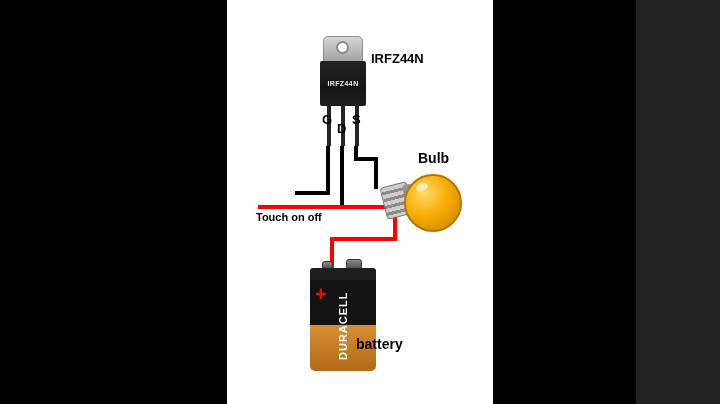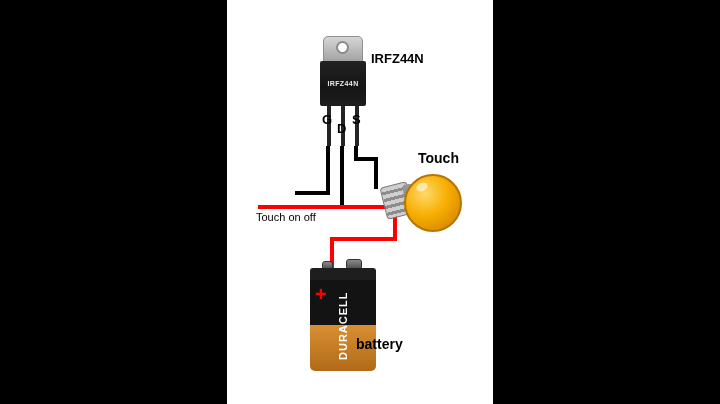--- a/index.html
+++ b/index.html
@@ -1,19 +1,19 @@
 <!DOCTYPE html>
 <html><head>
 <meta charset="utf-8">
 <style>
   * { margin: 0; padding: 0; box-sizing: border-box; }
   body { font-family: "Liberation Sans", sans-serif; background: #222; }
   .canvas {
     position: relative;
-    width: 720px;
+    width: 636px;
     height: 404px;
     overflow: hidden;
     background: #ffffff;
   }
   .bar { position: absolute; top: 0; height: 404px; background: #000; }
   .bar-left { left: 0; width: 227px; }
   .bar-right { left: 493px; width: 227px; }
   .panel { position: absolute; left: 227px; top: 0; width: 266px; height: 404px; background: #fff; }
 
   .abs { position: absolute; }
@@ -58,21 +58,21 @@
   .w-drain-v  { left: 340px; top: 146px; width: 4px;  height: 63px; }
   .w-src-v1   { left: 354px; top: 146px; width: 4px;  height: 15px; }
   .w-src-h    { left: 354px; top: 157px; width: 24px; height: 4px; }
   .w-src-v2   { left: 374px; top: 157px; width: 4px;  height: 32px; }
 
   .w-touch-h  { left: 258px; top: 205px; width: 140px; height: 4px; }
   .w-bulb-v   { left: 393px; top: 209px; width: 4px;   height: 32px; }
   .w-mid-h    { left: 330px; top: 237px; width: 67px;  height: 4px; }
   .w-batt-v   { left: 330px; top: 237px; width: 4px;   height: 33px; }
 
-  .touch-label { left: 256px; top: 211px; font-size: 11px; font-weight: normal; color: #000; }
+  .touch-label { left: 256px; top: 211px; font-size: 11px; font-weight: bold; color: #000; }
 
   
   .bulb-base {
     left: 383px; top: 184px; width: 28px; height: 33px;
     background: repeating-linear-gradient(180deg, #cfcfcf 0 4px, #8c8c8c 4px 7px);
     border: 1px solid #777;
     border-radius: 4px;
     transform: rotate(-14deg);
   }
   .bulb-collar {
@@ -148,21 +148,21 @@
   <div class="abs wire-red w-bulb-v"></div>
   <div class="abs wire-red w-mid-h"></div>
   <div class="abs wire-red w-batt-v"></div>
 
   <div class="abs touch-label">Touch on off</div>
 
   <div class="abs bulb-base"></div>
   <div class="abs bulb-collar"></div>
   <div class="abs bulb-glass"></div>
   <div class="abs bulb-glint"></div>
-  <div class="abs bulb-label">Touch</div>
+  <div class="abs bulb-label">Bulb</div>
 
   <div class="abs batt-term batt-term-pos"></div>
   <div class="abs batt-term batt-term-neg"></div>
   <div class="abs batt-cap"></div>
   <div class="abs batt-black"></div>
   <div class="abs batt-copper"></div>
   <div class="abs batt-plus">+</div>
   <div class="abs batt-brand">DURACELL</div>
   <div class="abs batt-label">battery</div>
 </div>

